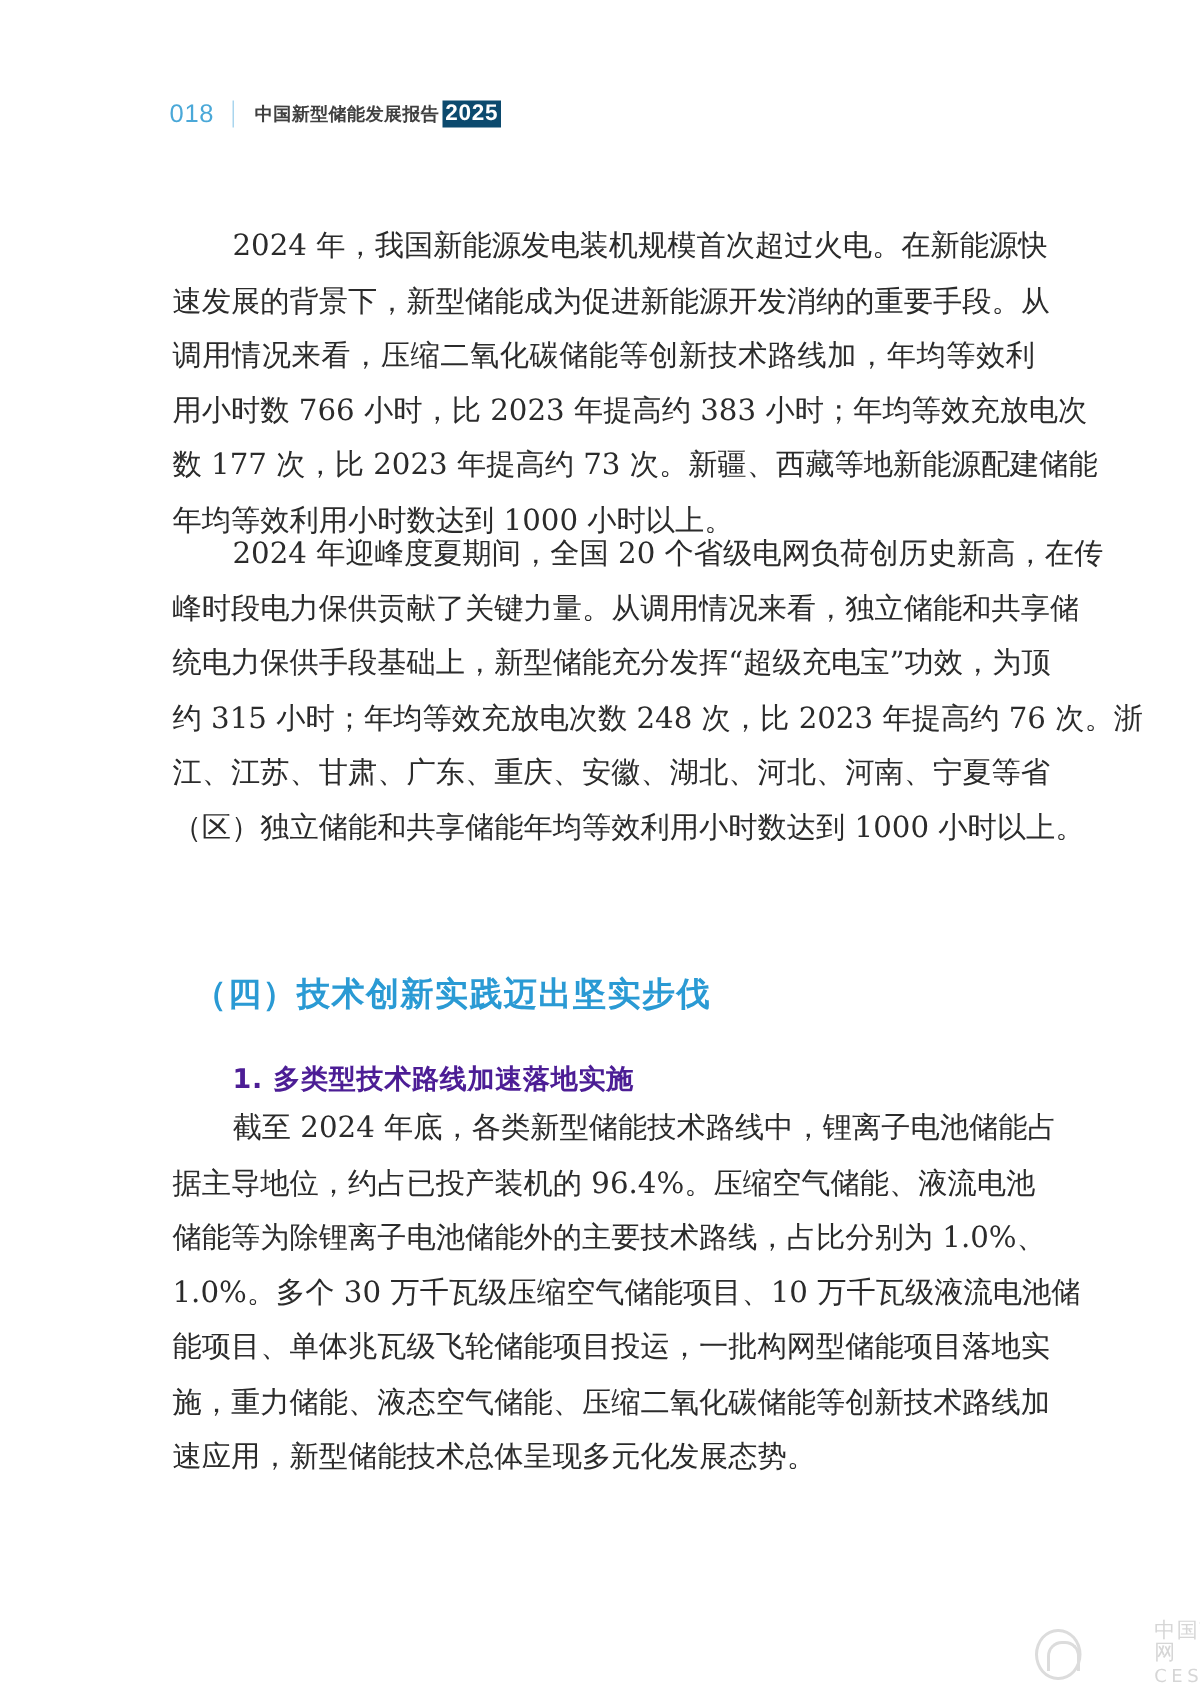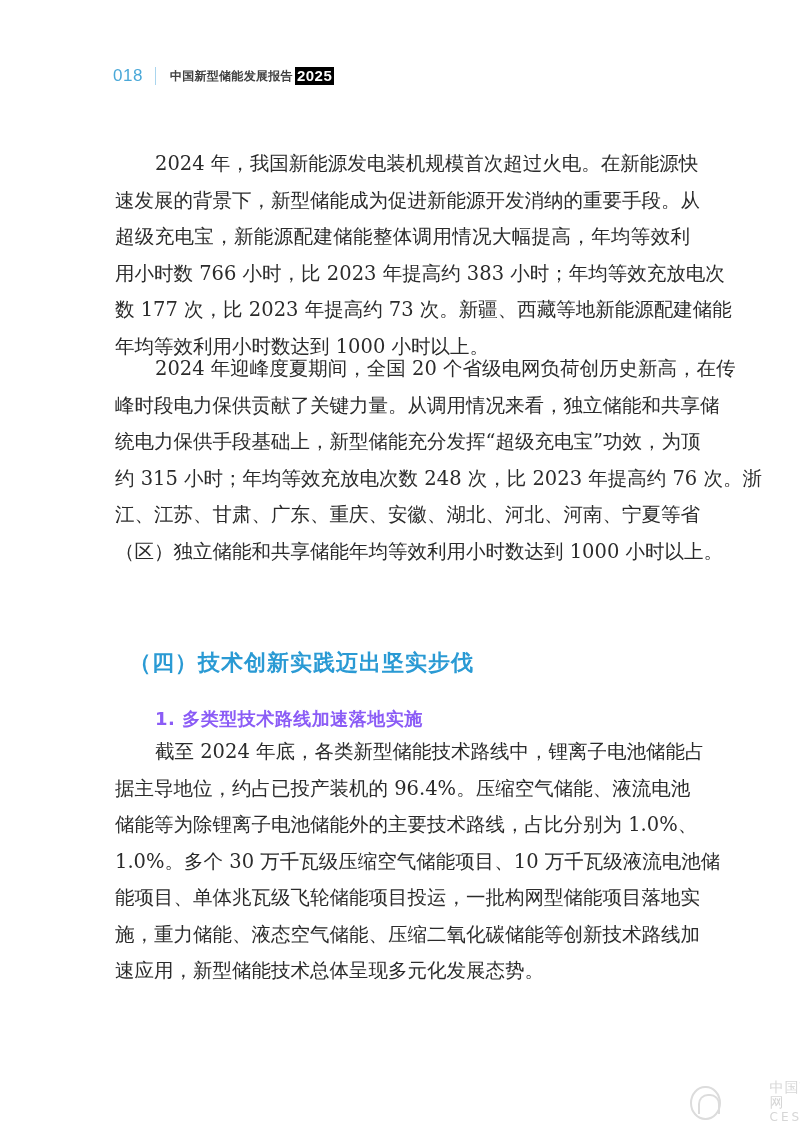--- a/index.html
+++ b/index.html
@@ -38,21 +38,21 @@
     .header-title {
       font-size: 12px;
       font-weight: bold;
       color: #404040;
       letter-spacing: 0.3px;
     }
     .header-year {
       font-size: 15px;
       font-weight: bold;
       color: #ffffff;
-      background: #000000;
+      background: #0c4a6e;
       padding: 0 2px;
       margin-left: 2px;
       line-height: 18px;
       letter-spacing: 0.5px;
     }
     .body-text {
       position: absolute;
       left: 115px;
       width: 575px;
       color: #2b2b2b;
@@ -82,21 +82,21 @@
       letter-spacing: 1px;
       margin-left: 12px;
     }
     .sub-heading {
       position: absolute;
       left: 155px;
       top: 707px;
       font-family: "DejaVu Sans", "Liberation Sans", sans-serif;
       font-size: 18px;
       font-weight: bold;
-      color: #8b5cf6;
+      color: #4c1d95;
       letter-spacing: 0.5px;
     }
     .watermark {
       position: absolute;
       left: 690px;
       top: 1080px;
       display: flex;
       align-items: center;
       color: #d6d6d6;
       font-family: "DejaVu Sans", "Liberation Sans", sans-serif;
@@ -140,21 +140,21 @@
 <div class="header">
   <span class="page-number">018</span>
   <span class="header-sep"></span>
   <span class="header-title">中国新型储能发展报告</span>
   <span class="header-year">2025</span>
 </div>
 
 <div class="body-text" style="top:146px;">
   <div class="line indent">2024 年，我国新能源发电装机规模首次超过火电。在新能源快</div>
   <div class="line">速发展的背景下，新型储能成为促进新能源开发消纳的重要手段。从</div>
-  <div class="line">超级充电宝，新能源配建储能整体调用情况大幅提高，年均等效利</div>
+  <div class="line">调用情况来看，压缩二氧化碳储能等创新技术路线加，年均等效利</div>
   <div class="line">用小时数 766 小时，比 2023 年提高约 383 小时；年均等效充放电次</div>
   <div class="line">数 177 次，比 2023 年提高约 73 次。新疆、西藏等地新能源配建储能</div>
   <div class="line last">年均等效利用小时数达到 1000 小时以上。</div>
 </div>
 
 <div class="body-text" style="top:351px;">
   <div class="line indent">2024 年迎峰度夏期间，全国 20 个省级电网负荷创历史新高，在传</div>
   <div class="line">峰时段电力保供贡献了关键力量。从调用情况来看，独立储能和共享储</div>
   <div class="line">统电力保供手段基础上，新型储能充分发挥“超级充电宝”功效，为顶</div>
   <div class="line">约 315 小时；年均等效充放电次数 248 次，比 2023 年提高约 76 次。浙</div>

